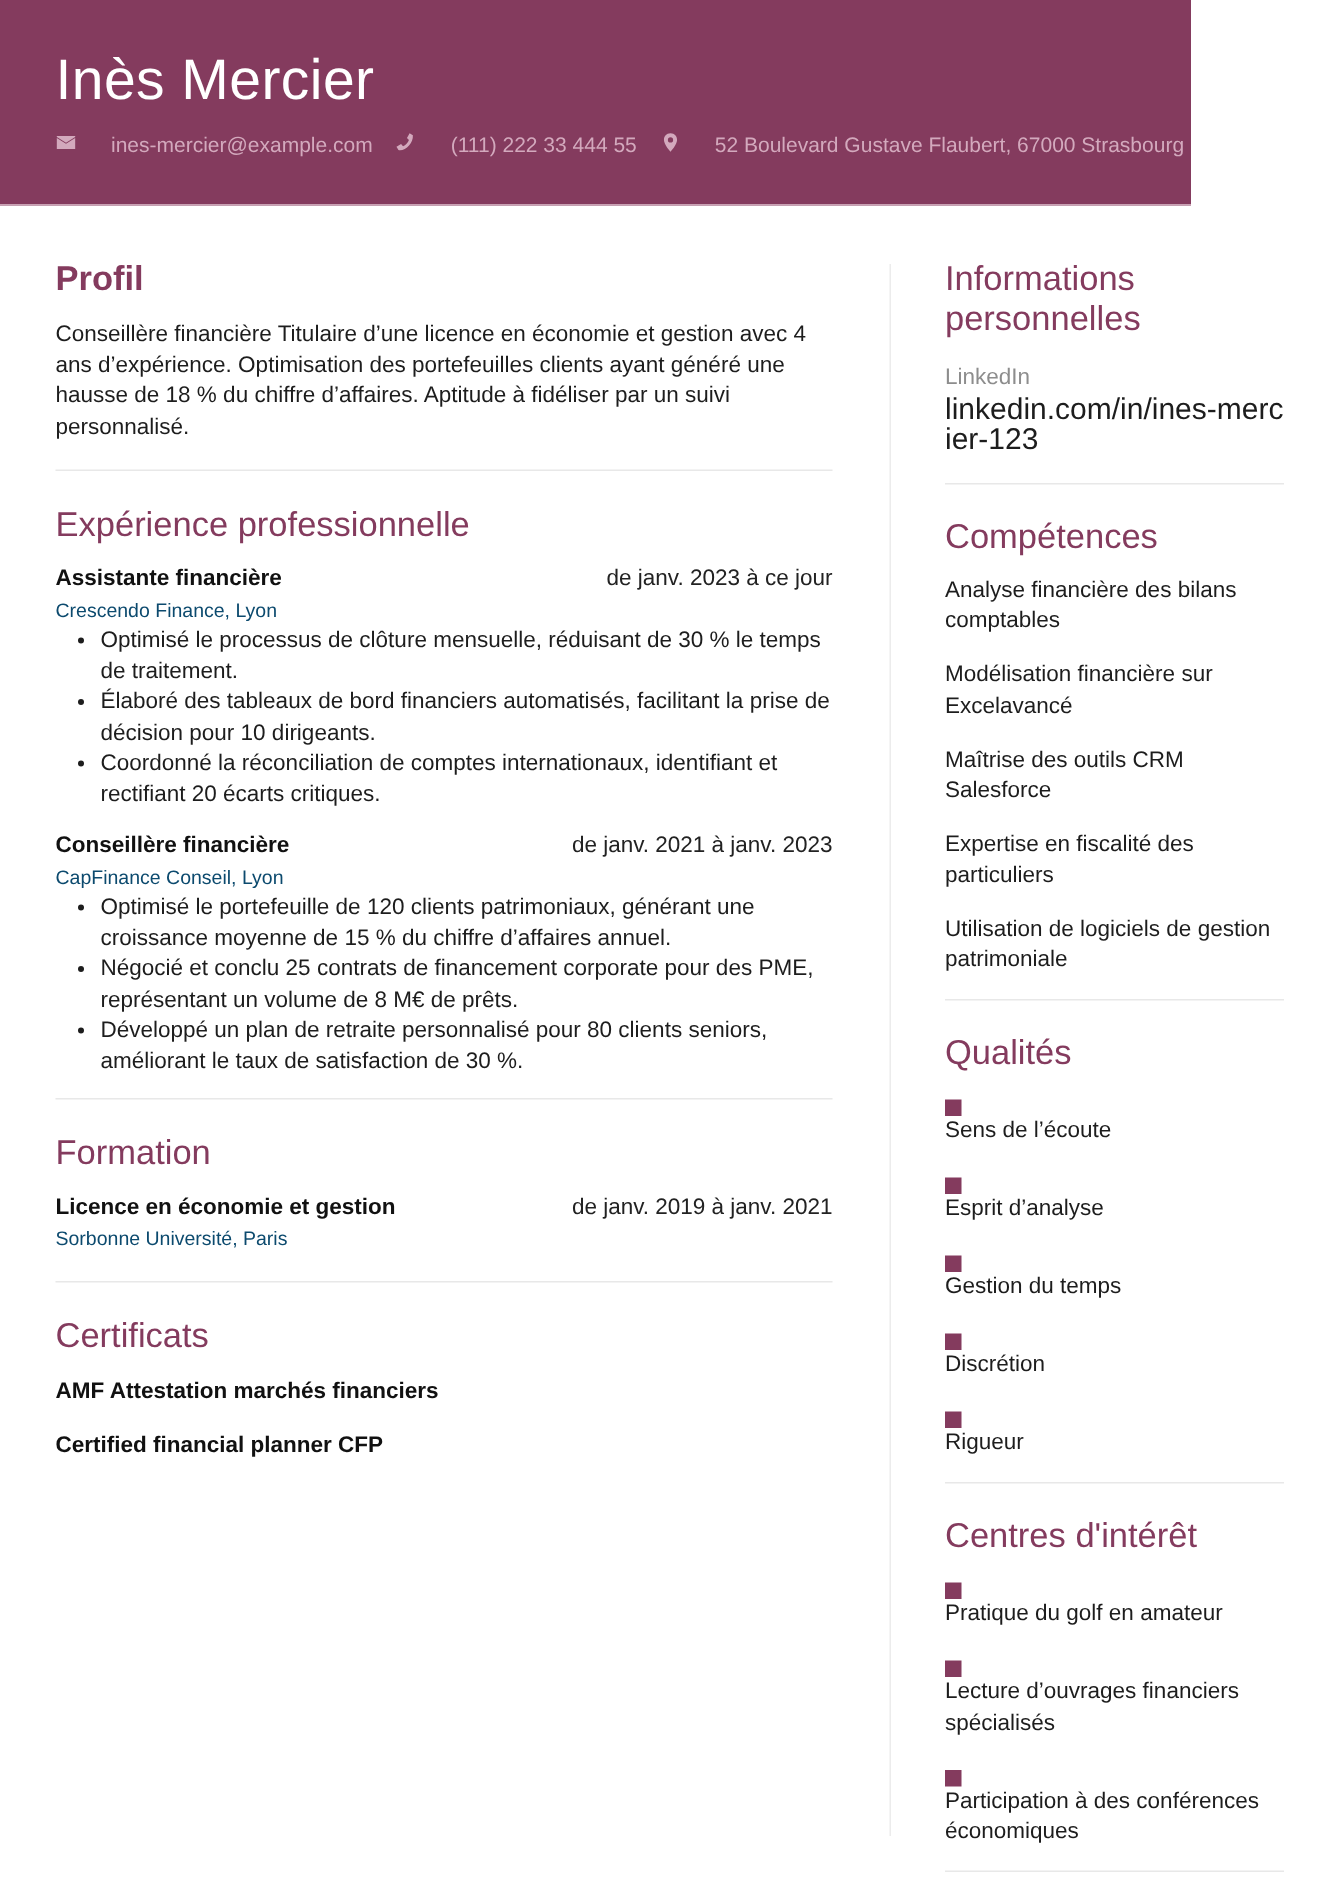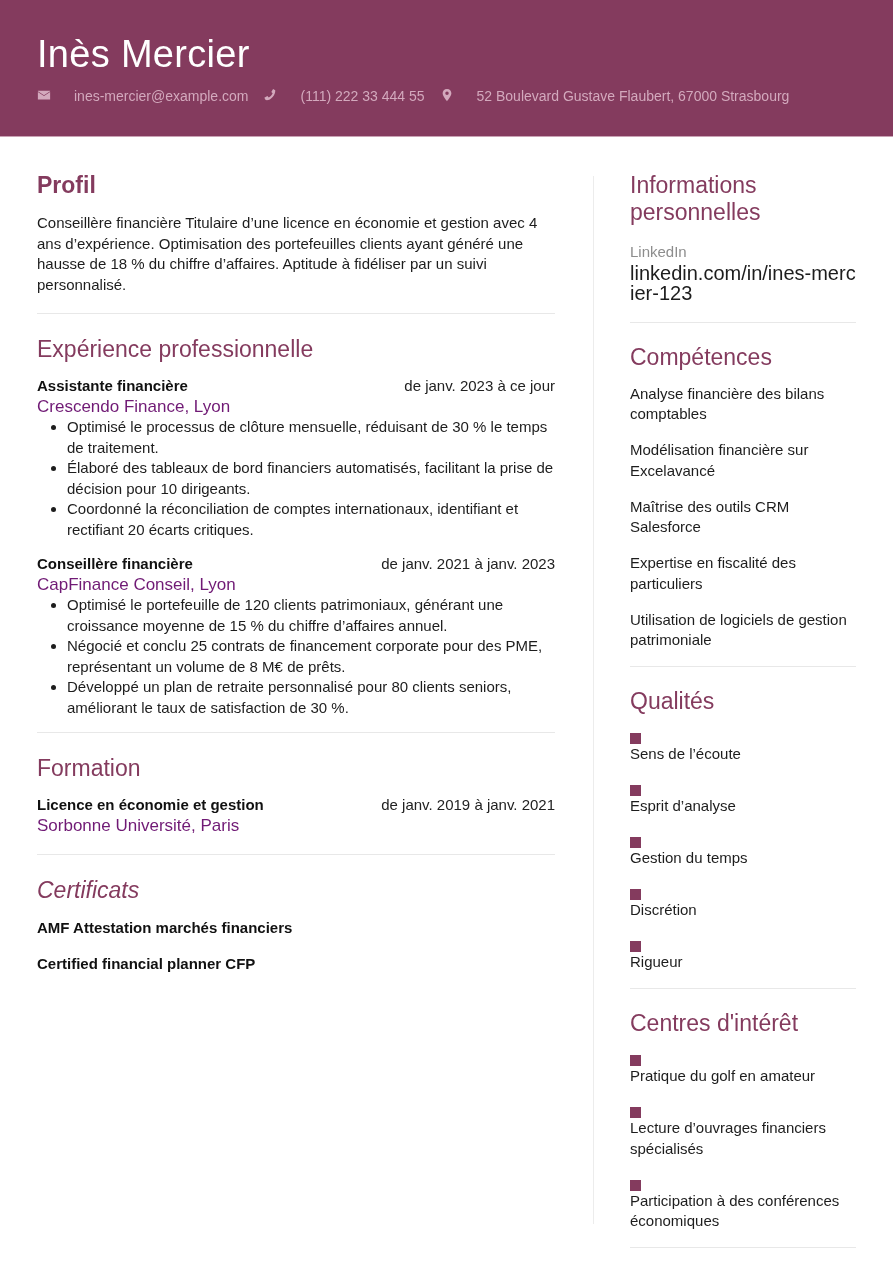--- a/index.html
+++ b/index.html
@@ -1,18 +1,18 @@
 <!DOCTYPE html>
 <html><head>
 <meta charset="utf-8">
 <style>
   html, body { margin: 0; padding: 0; background: #ffffff; }
   body { width: 893px; height: 1263px; position: relative; overflow: hidden;
          font-family: "Liberation Sans", "DejaVu Sans", sans-serif; color: #1d1d1d; }
-  .header { position: absolute; left: 0; top: 0; width: 893px; height: 136px;
+  .header { position: absolute; left: 0; top: 0; width: 794px; height: 136px;
             background: #843b5e; border-bottom: 1px solid #c9a2b4; }
   .name { position: absolute; left: 37px; top: 30px; font-size: 38px; color: #ffffff;
           font-weight: 300; letter-spacing: 0.3px; margin: 0; line-height: 48px; }
   .contacts { position: absolute; left: 37px; top: 88px; display: flex; align-items: center;
               font-size: 14px; color: #d3a9bd; white-space: nowrap; }
   .contact { display: flex; align-items: flex-start; margin-right: 15px; gap: 16px; }
   .contact svg { width: 14px; height: 14px; margin-right: 7px; fill: #d3a9bd; }
 
   .left { position: absolute; left: 37px; top: 172px; width: 518px; }
   .right { position: absolute; left: 630px; top: 172px; width: 226px; }
@@ -22,27 +22,27 @@
   .hr { height: 1px; background: #e8e8e8; }
   .body-text { font-size: 15px; line-height: 20.5px; }
 
   .profil-title { margin-bottom: 14px; font-weight: bold; }
   .profil-text { margin: 0 0 18px 0; }
   .exp-title { margin-top: 22px; margin-bottom: 13px; }
   .job { margin-bottom: 14px; }
   .job-head { display: flex; justify-content: space-between; font-size: 15px; line-height: 20.5px; }
   .job-role { font-weight: bold; color: #111; }
   .job-date { color: #222; }
-  .job-company { font-size: 17px; line-height: 20.5px; color: #701a75; }
+  .job-company { font-size: 13px; line-height: 20.5px; color: #0c4a6e; }
   .bullets { margin: 0; padding-left: 30px; }
   .bullets li { font-size: 15px; line-height: 20.5px; }
   .sep-after-exp { margin-top: 6px; }
 
   .form-title { margin-top: 22px; margin-bottom: 13px; }
-  .cert-title { margin-top: 22px; margin-bottom: 14px; font-style: italic; }
+  .cert-title { margin-top: 22px; margin-bottom: 14px; }
   .cert { font-weight: bold; font-size: 15px; line-height: 20.5px; color: #111; margin-bottom: 15.5px; }
 
   .info-title { margin-bottom: 16px; }
   .info-label { font-size: 15px; line-height: 20.5px; color: #8d8d8d; }
   .info-value { font-size: 20px; line-height: 20.5px; word-break: break-all; margin-bottom: 18px; }
   .r-title { margin-top: 21px; margin-bottom: 13px; }
   .skill { font-size: 15px; line-height: 20.5px; margin-bottom: 15.5px; }
   .sq-item { display: flex; font-size: 15px; line-height: 20.5px; margin-bottom: 15.5px; flex-direction: column; }
   .sq { width: 11px; height: 11px; background: #843b5e; flex: 0 0 11px; margin-top: 5px; margin-right: 8px; }
   .r-hr-gap { margin-top: 2px; }

